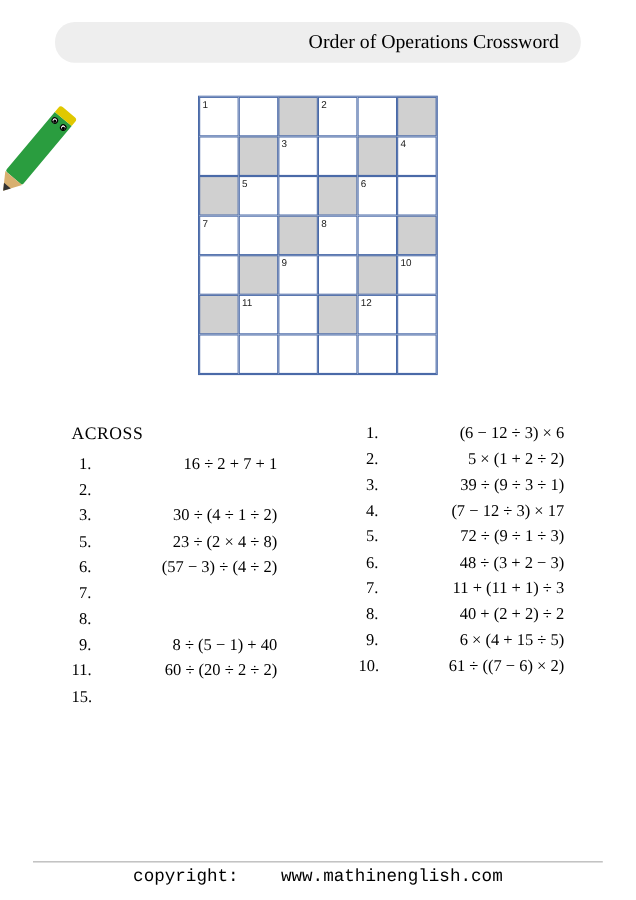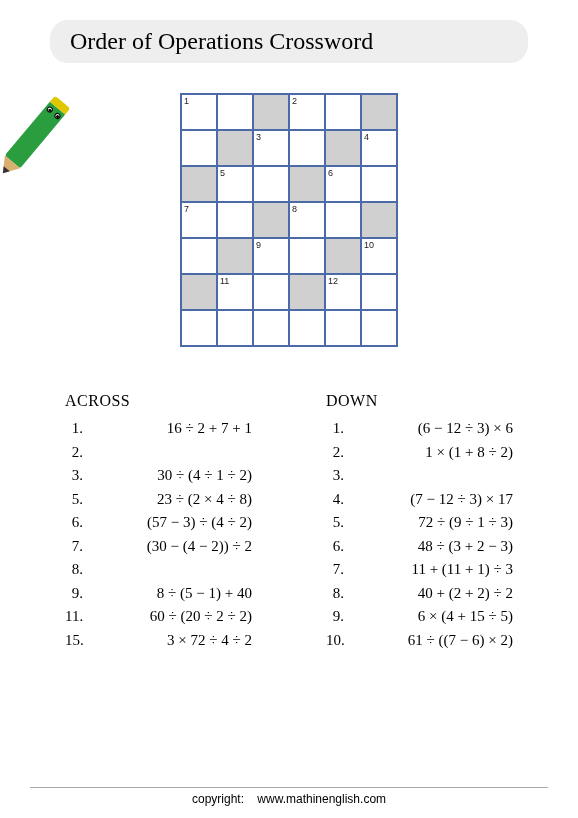--- a/index.html
+++ b/index.html
@@ -9,22 +9,22 @@
       background: #fff;
       font-family: Georgia, 'Times New Roman', serif;
       color: #000;
       position: relative;
       padding: 20px 30px;
     }
     .title-banner {
       background: #eee;
       border-radius: 18px;
       padding: 8px 20px;
-      text-align: left;
-      font-size: 24px;
+      text-align: right;
+      font-size: 18px;
       margin: 0 20px 25px;
     }
     .pencil {
       position: absolute;
       top: 100px;
       left: 25px;
       transform: rotate(40deg);
     }
     .pencil-body {
       width: 20px;
@@ -94,22 +94,22 @@
     .clue-header { font-size: 16px; margin-bottom: 10px; letter-spacing: 0.5px; }
     .clue-row { display: flex; margin-bottom: 6.5px; }
     .clue-num { width: 28px; text-align: right; padding-right: 10px; }
     .clue-text { flex: 1; text-align: right; }
 
     .footer {
       position: absolute;
       bottom: 12px;
       left: 0; right: 0;
       text-align: center;
-      font-size: 12px;
-      font-family: Liberation Sans, sans-serif;
+      font-size: 16px;
+      font-family: Liberation Mono, monospace;
     }
     .footer-line { border-top: 1px solid #aaa; margin: 0 30px 4px; }
   </style>
 </head>
 <body>
 
 <div class="title-banner">Order of Operations Crossword</div>
 
 <div class="pencil">
   <div class="pencil-body">
@@ -209,52 +209,50 @@
         <div class="clue-row">
           <div class="clue-num">5.</div>
           <div class="clue-text">23 ÷ (2 × 4 ÷ 8)</div>
         </div>
         <div class="clue-row">
           <div class="clue-num">6.</div>
           <div class="clue-text">(57 − 3) ÷ (4 ÷ 2)</div>
         </div>
         <div class="clue-row">
           <div class="clue-num">7.</div>
-          <div class="clue-text">(30 − (4 − 2)) ÷ 2</div>
         </div>
         <div class="clue-row">
           <div class="clue-num">8.</div>
         </div>
         <div class="clue-row">
           <div class="clue-num">9.</div>
           <div class="clue-text">8 ÷ (5 − 1) + 40</div>
         </div>
         <div class="clue-row">
           <div class="clue-num">11.</div>
           <div class="clue-text">60 ÷ (20 ÷ 2 ÷ 2)</div>
         </div>
         <div class="clue-row">
           <div class="clue-num">15.</div>
-          <div class="clue-text">3 × 72 ÷ 4 ÷ 2</div>
         </div>
       </div>
   </div>
   <div class="clue-col">
-    <div class="clue-header">DOWN</div>
     <div id="down-list">
         <div class="clue-row">
           <div class="clue-num">1.</div>
           <div class="clue-text">(6 − 12 ÷ 3) × 6</div>
         </div>
         <div class="clue-row">
           <div class="clue-num">2.</div>
-          <div class="clue-text">1 × (1 + 8 ÷ 2)</div>
+          <div class="clue-text">5 × (1 + 2 ÷ 2)</div>
         </div>
         <div class="clue-row">
           <div class="clue-num">3.</div>
+          <div class="clue-text">39 ÷ (9 ÷ 3 ÷ 1)</div>
         </div>
         <div class="clue-row">
           <div class="clue-num">4.</div>
           <div class="clue-text">(7 − 12 ÷ 3) × 17</div>
         </div>
         <div class="clue-row">
           <div class="clue-num">5.</div>
           <div class="clue-text">72 ÷ (9 ÷ 1 ÷ 3)</div>
         </div>
         <div class="clue-row">

